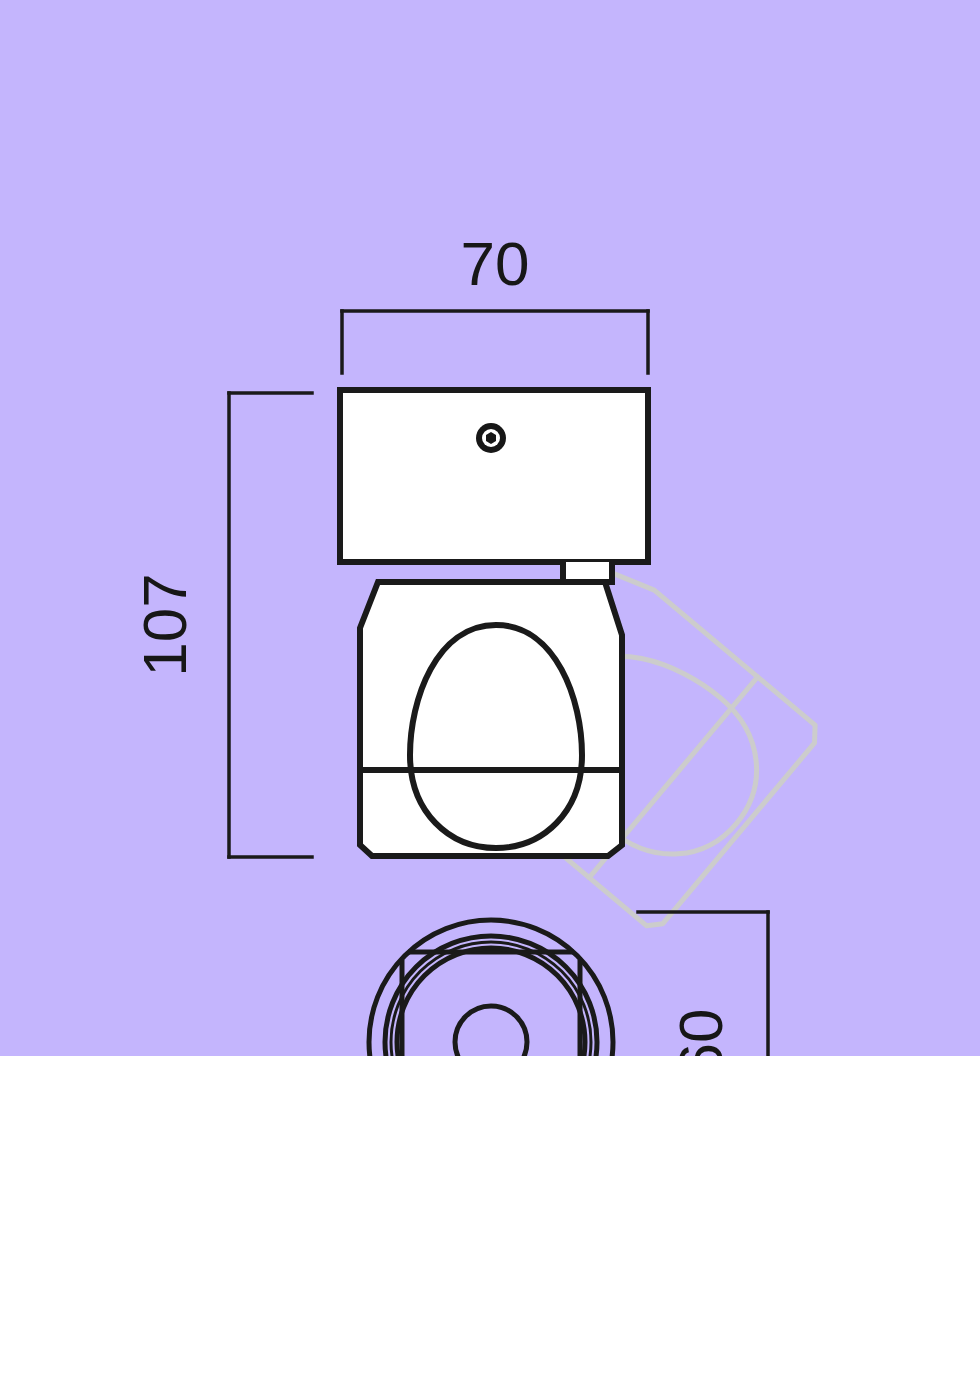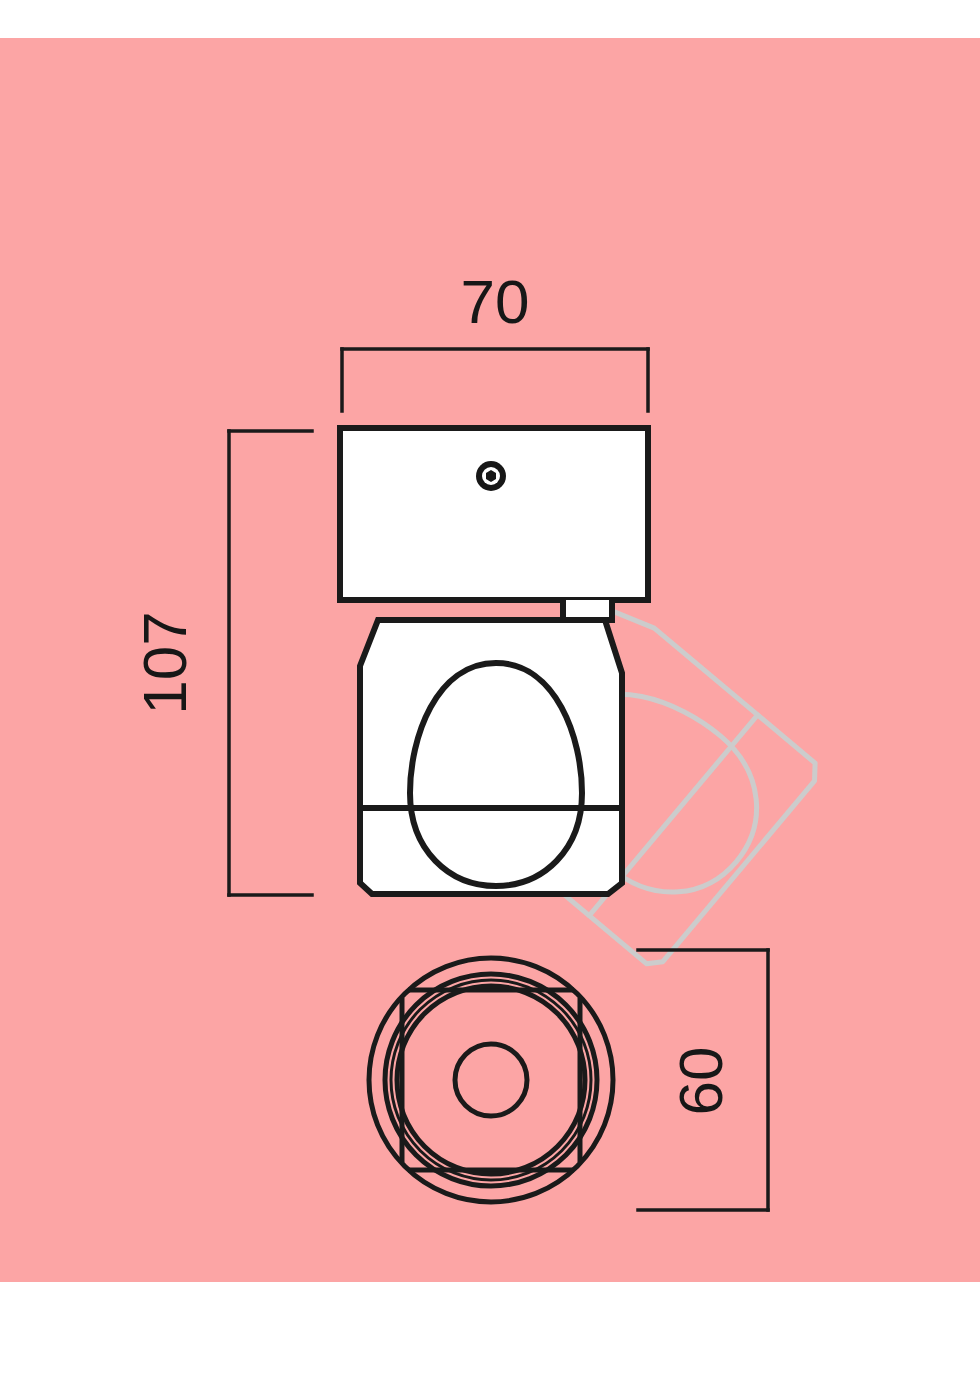--- a/index.html
+++ b/index.html
@@ -7,24 +7,23 @@
     margin: 0;
     padding: 0;
     background: #ffffff;
   }
   body {
     font-family: "Liberation Sans", sans-serif;
   }
   .sheet {
     position: relative;
     width: 980px;
-    height: 1244px;
-    background: #fca5a5;
+    height: 1056px;
+    background: #c4b5fd;
     overflow: hidden;
-    margin-top: 38px;
   }
   .drawing-svg {
     position: absolute;
     left: 0;
     top: 0;
     width: 980px;
     height: 1400px;
     display: block;
   }
   .dim-text {

